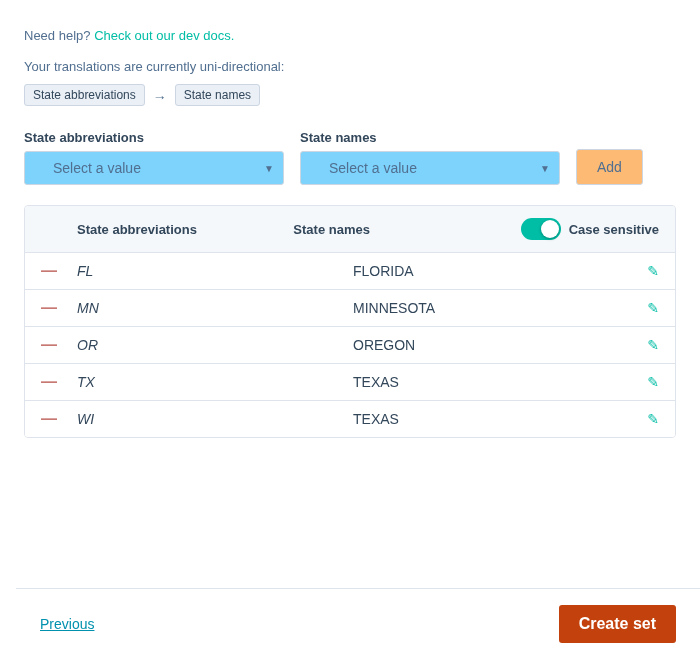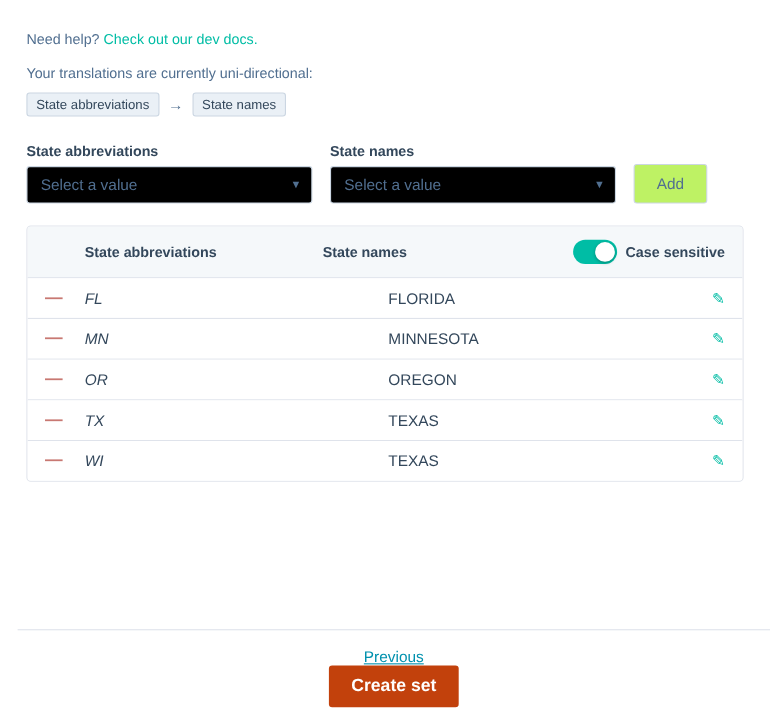--- a/index.html
+++ b/index.html
@@ -82,42 +82,42 @@
       font-size: 13px;
       font-weight: 600;
       color: #33475b;
     }
     .select-wrapper {
       position: relative;
       width: 260px;
     }
     .select-control {
       width: 100%;
-      padding: 8px 32px 8px 12px;
+      padding: 8px 32px 8px 28px;
       border: 1px solid #cbd6e2;
       border-radius: 3px;
       font-size: 14px;
       color: #516f90;
-      background: #000000;
+      background: #7dd3fc;
       appearance: none;
       cursor: pointer;
       outline: none;
     }
     .chevron-icon {
       position: absolute;
       right: 10px;
       top: 50%;
       transform: translateY(-50%);
       pointer-events: none;
       color: #516f90;
       font-size: 10px;
     }
     .add-button {
       padding: 8px 20px;
-      background: #bef264;
+      background: #fdba74;
       border: 1px solid #cbd6e2;
       border-radius: 3px;
       font-size: 14px;
       color: #516f90;
       cursor: pointer;
       height: 36px;
       white-space: nowrap;
     }
 
     
@@ -212,21 +212,20 @@
       position: absolute;
       bottom: 0;
       left: 16px;
       right: 0;
       padding: 16px 24px;
       display: flex;
       justify-content: space-between;
       align-items: center;
       border-top: 1px solid #dfe3eb;
       background: #fff;
-      flex-direction: column;
     }
     .previous-link {
       color: #0091ae;
       text-decoration: underline;
       font-size: 14px;
       cursor: pointer;
       background: none;
       border: none;
       padding: 0;
     }

